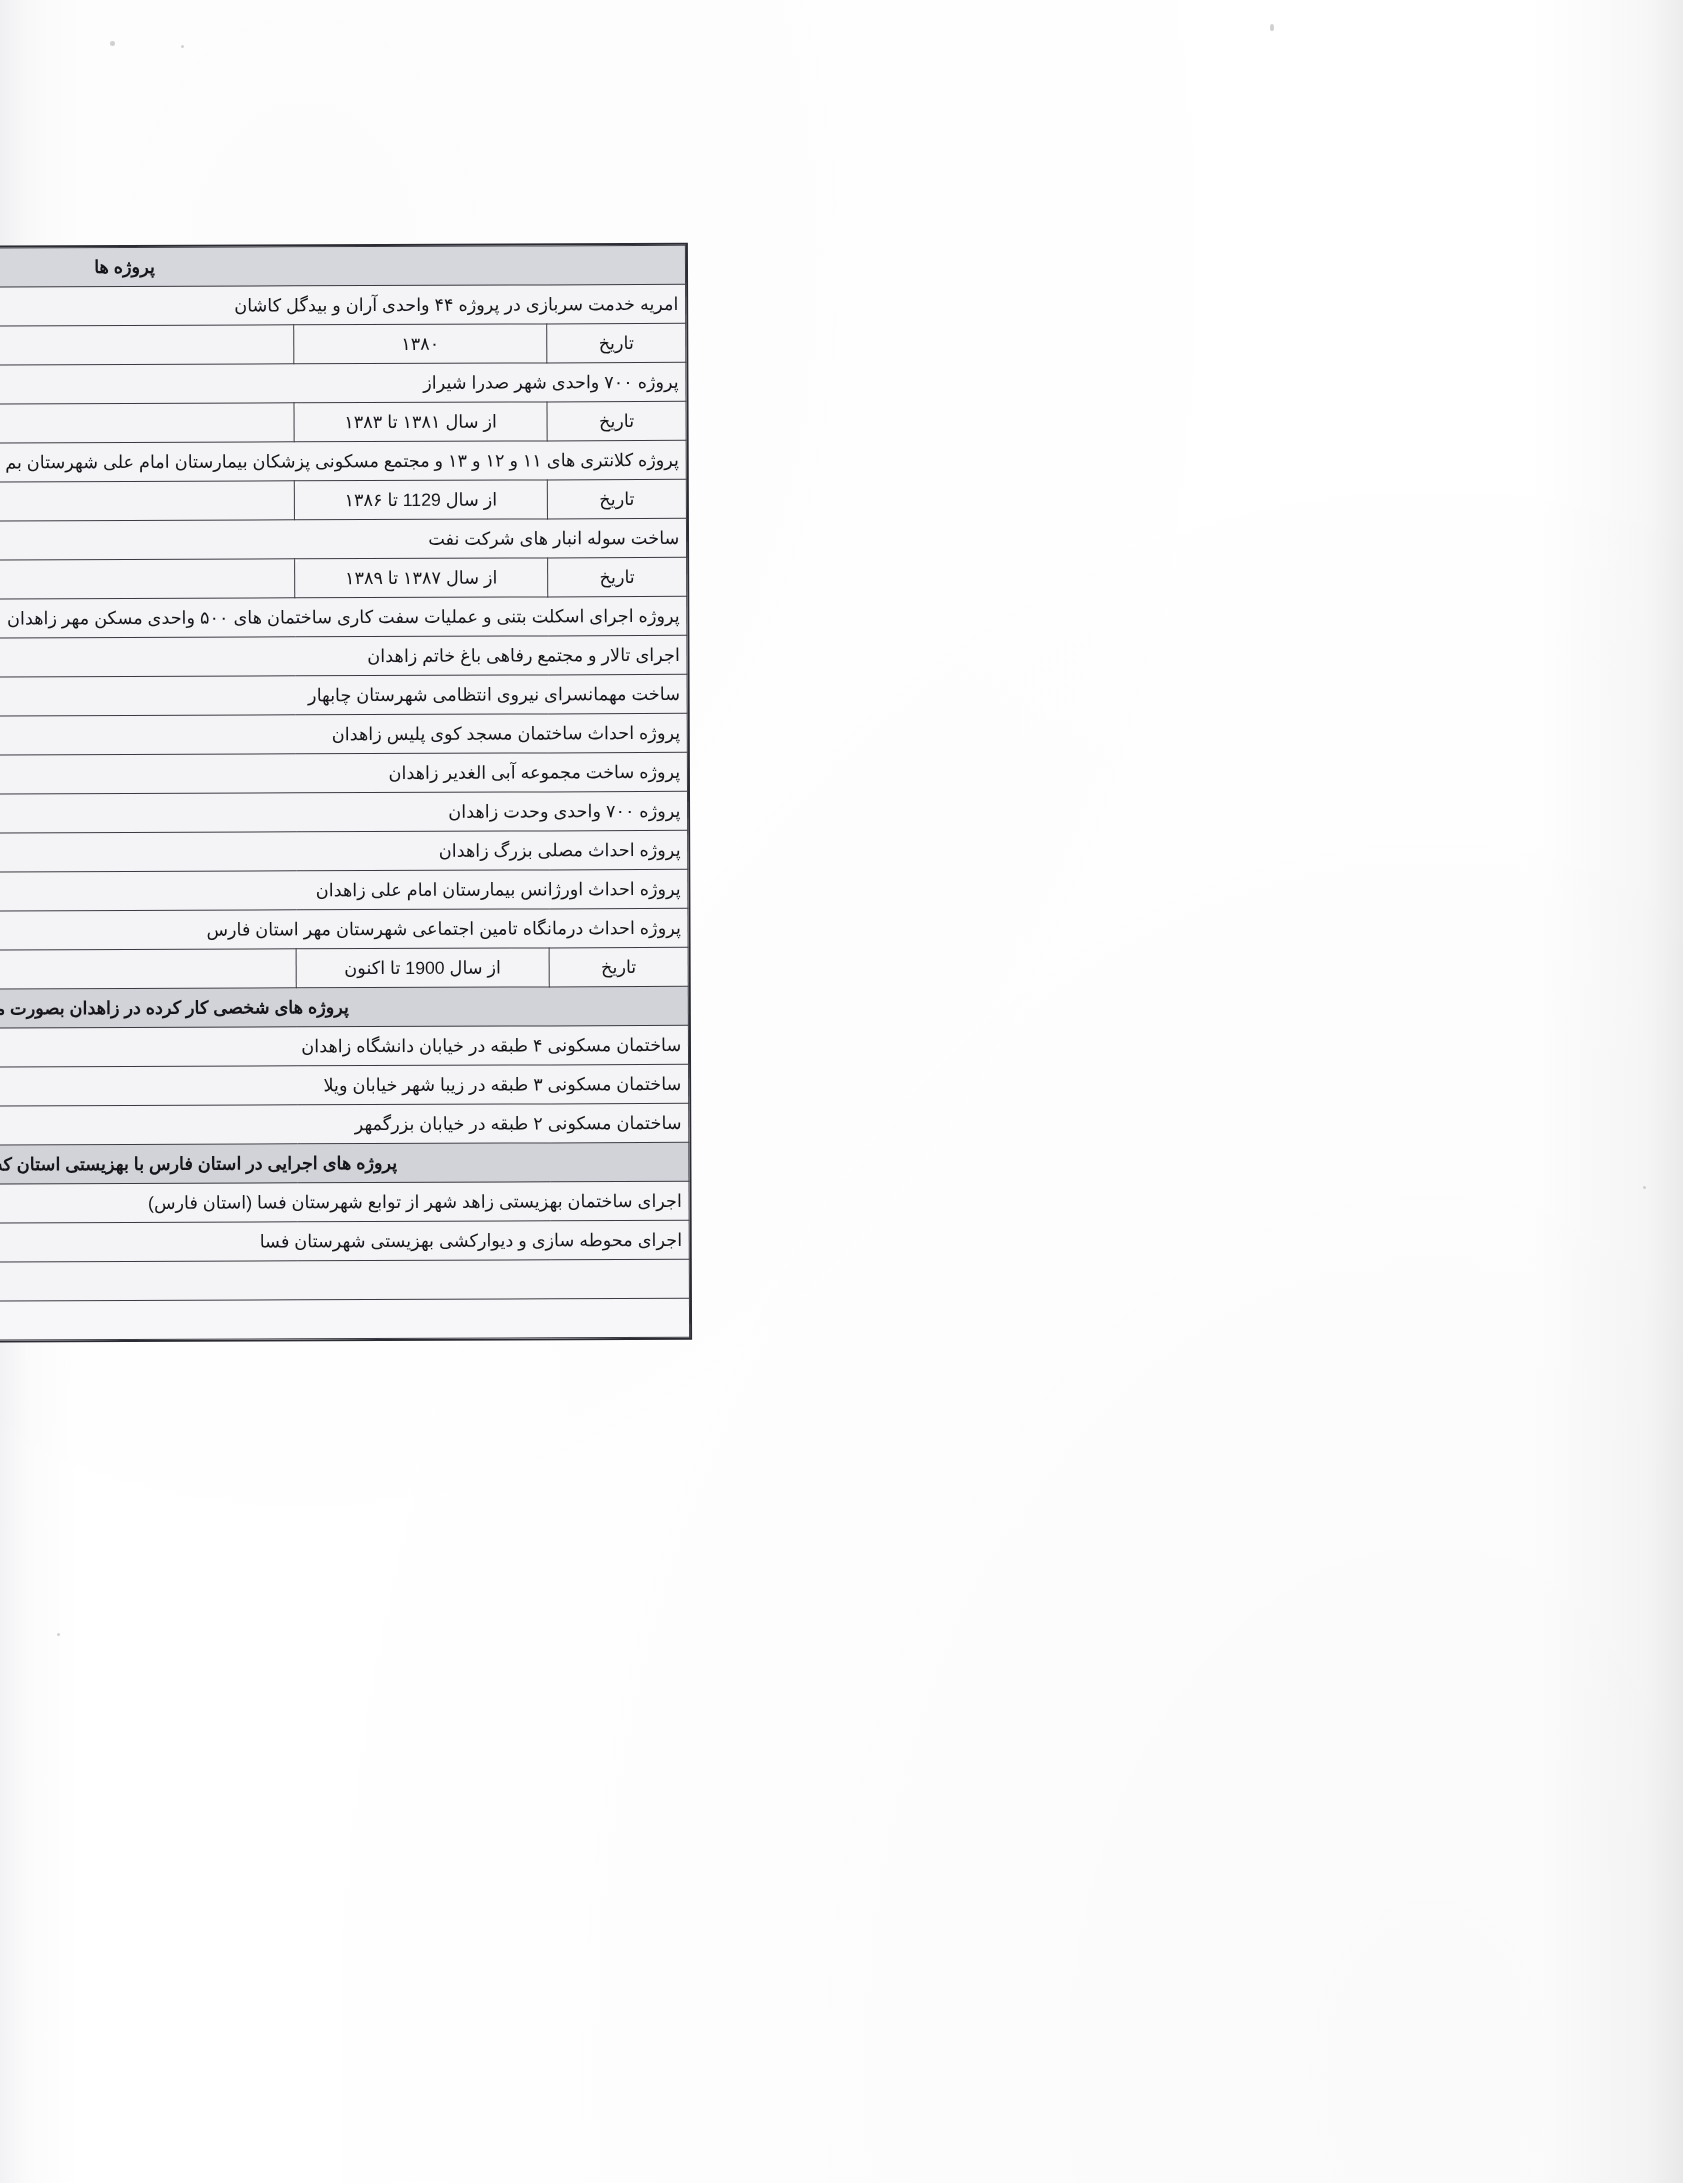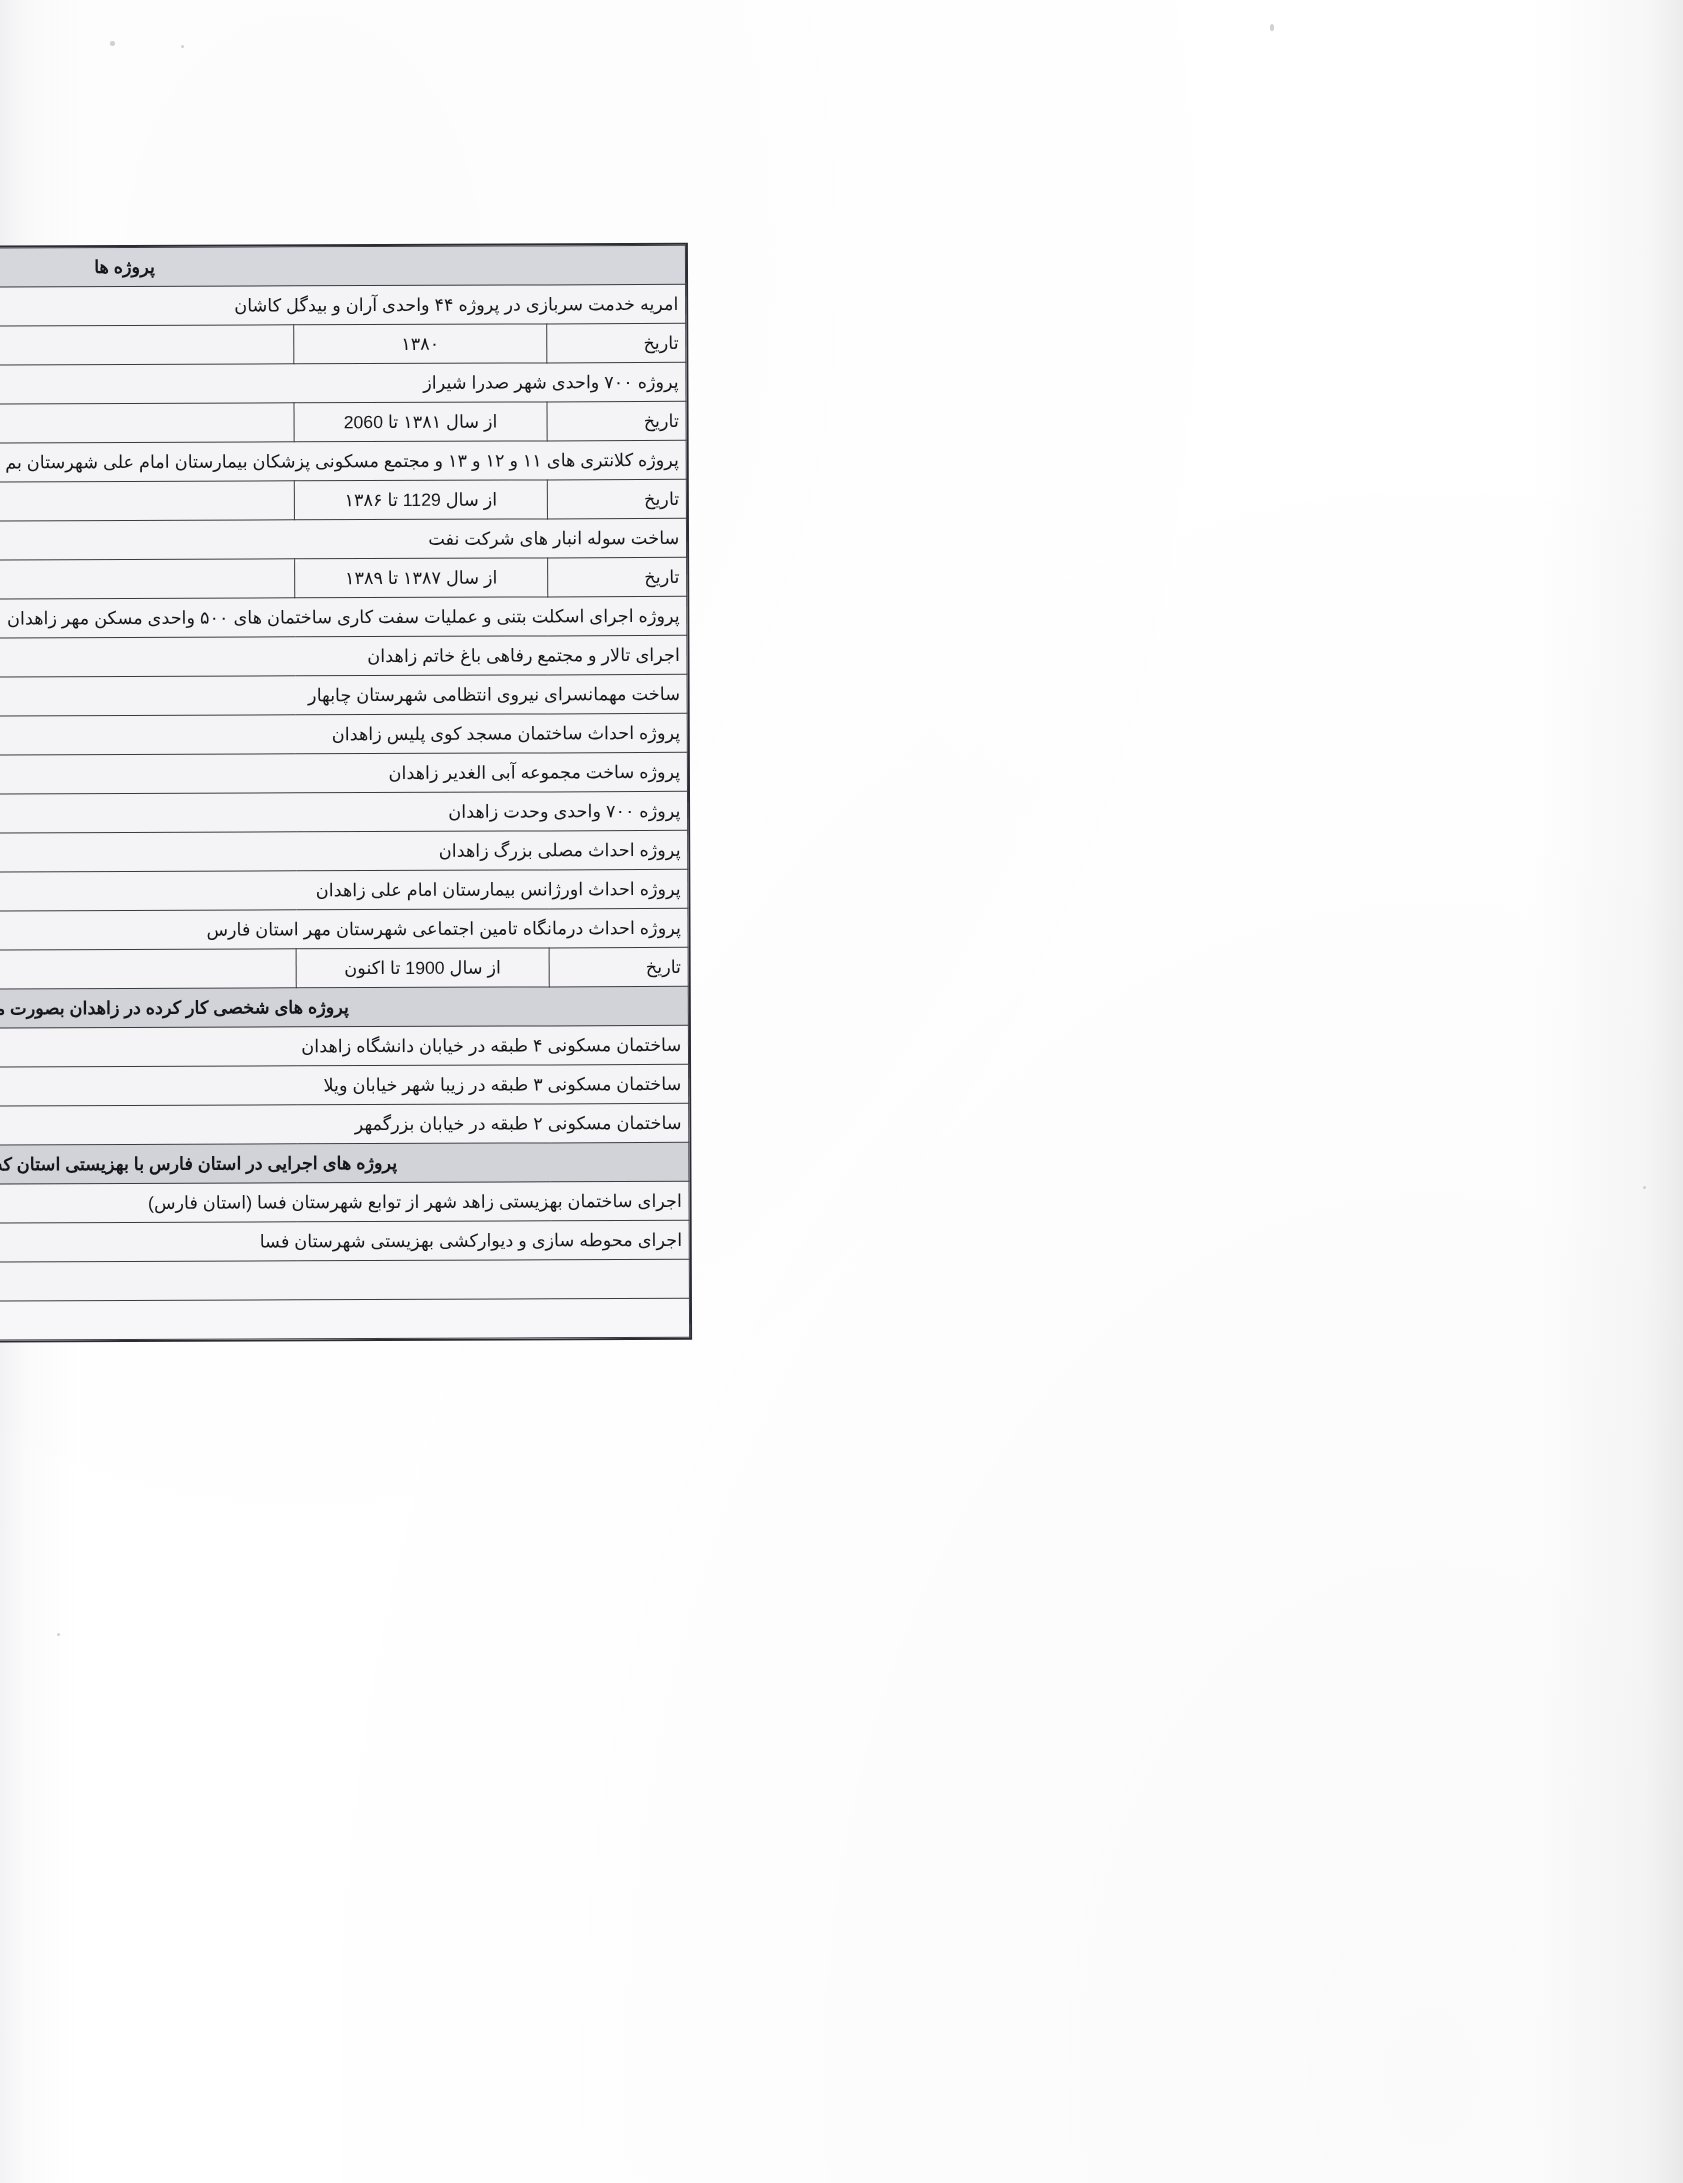--- a/index.html
+++ b/index.html
@@ -79,21 +79,21 @@
     height: 40px;
   }
   .item td {
     background: #f4f4f6;
     text-align: right;
   }
   .date-row td {
     background: #f4f4f6;
   }
   .date-label {
-    text-align: right;
+    text-align: center;
     font-weight: normal;
   }
   .date-value {
     text-align: center;
     border-radius: 7px;
   }
   .date-blank {
     background: #f4f4f6;
   }
   .tail td {
@@ -141,21 +141,21 @@
         <td class="date-label">تاریخ</td>
         <td class="date-value">۱۳۸۰</td>
         <td class="date-blank"></td>
       </tr>
 
       <tr class="item">
         <td colspan="3">پروژه ۷۰۰ واحدی شهر صدرا شیراز</td>
       </tr>
       <tr class="date-row">
         <td class="date-label">تاریخ</td>
-        <td class="date-value">از سال ۱۳۸۱ تا 2060</td>
+        <td class="date-value">از سال ۱۳۸۱ تا ۱۳۸۳</td>
         <td class="date-blank"></td>
       </tr>
 
       <tr class="item">
         <td colspan="3">پروژه کلانتری های ۱۱ و ۱۲ و ۱۳ و مجتمع مسکونی پزشکان بیمارستان امام علی شهرستان بم</td>
       </tr>
       <tr class="date-row">
         <td class="date-label">تاریخ</td>
         <td class="date-value">از سال 1129 تا ۱۳۸۶</td>
         <td class="date-blank"></td>

